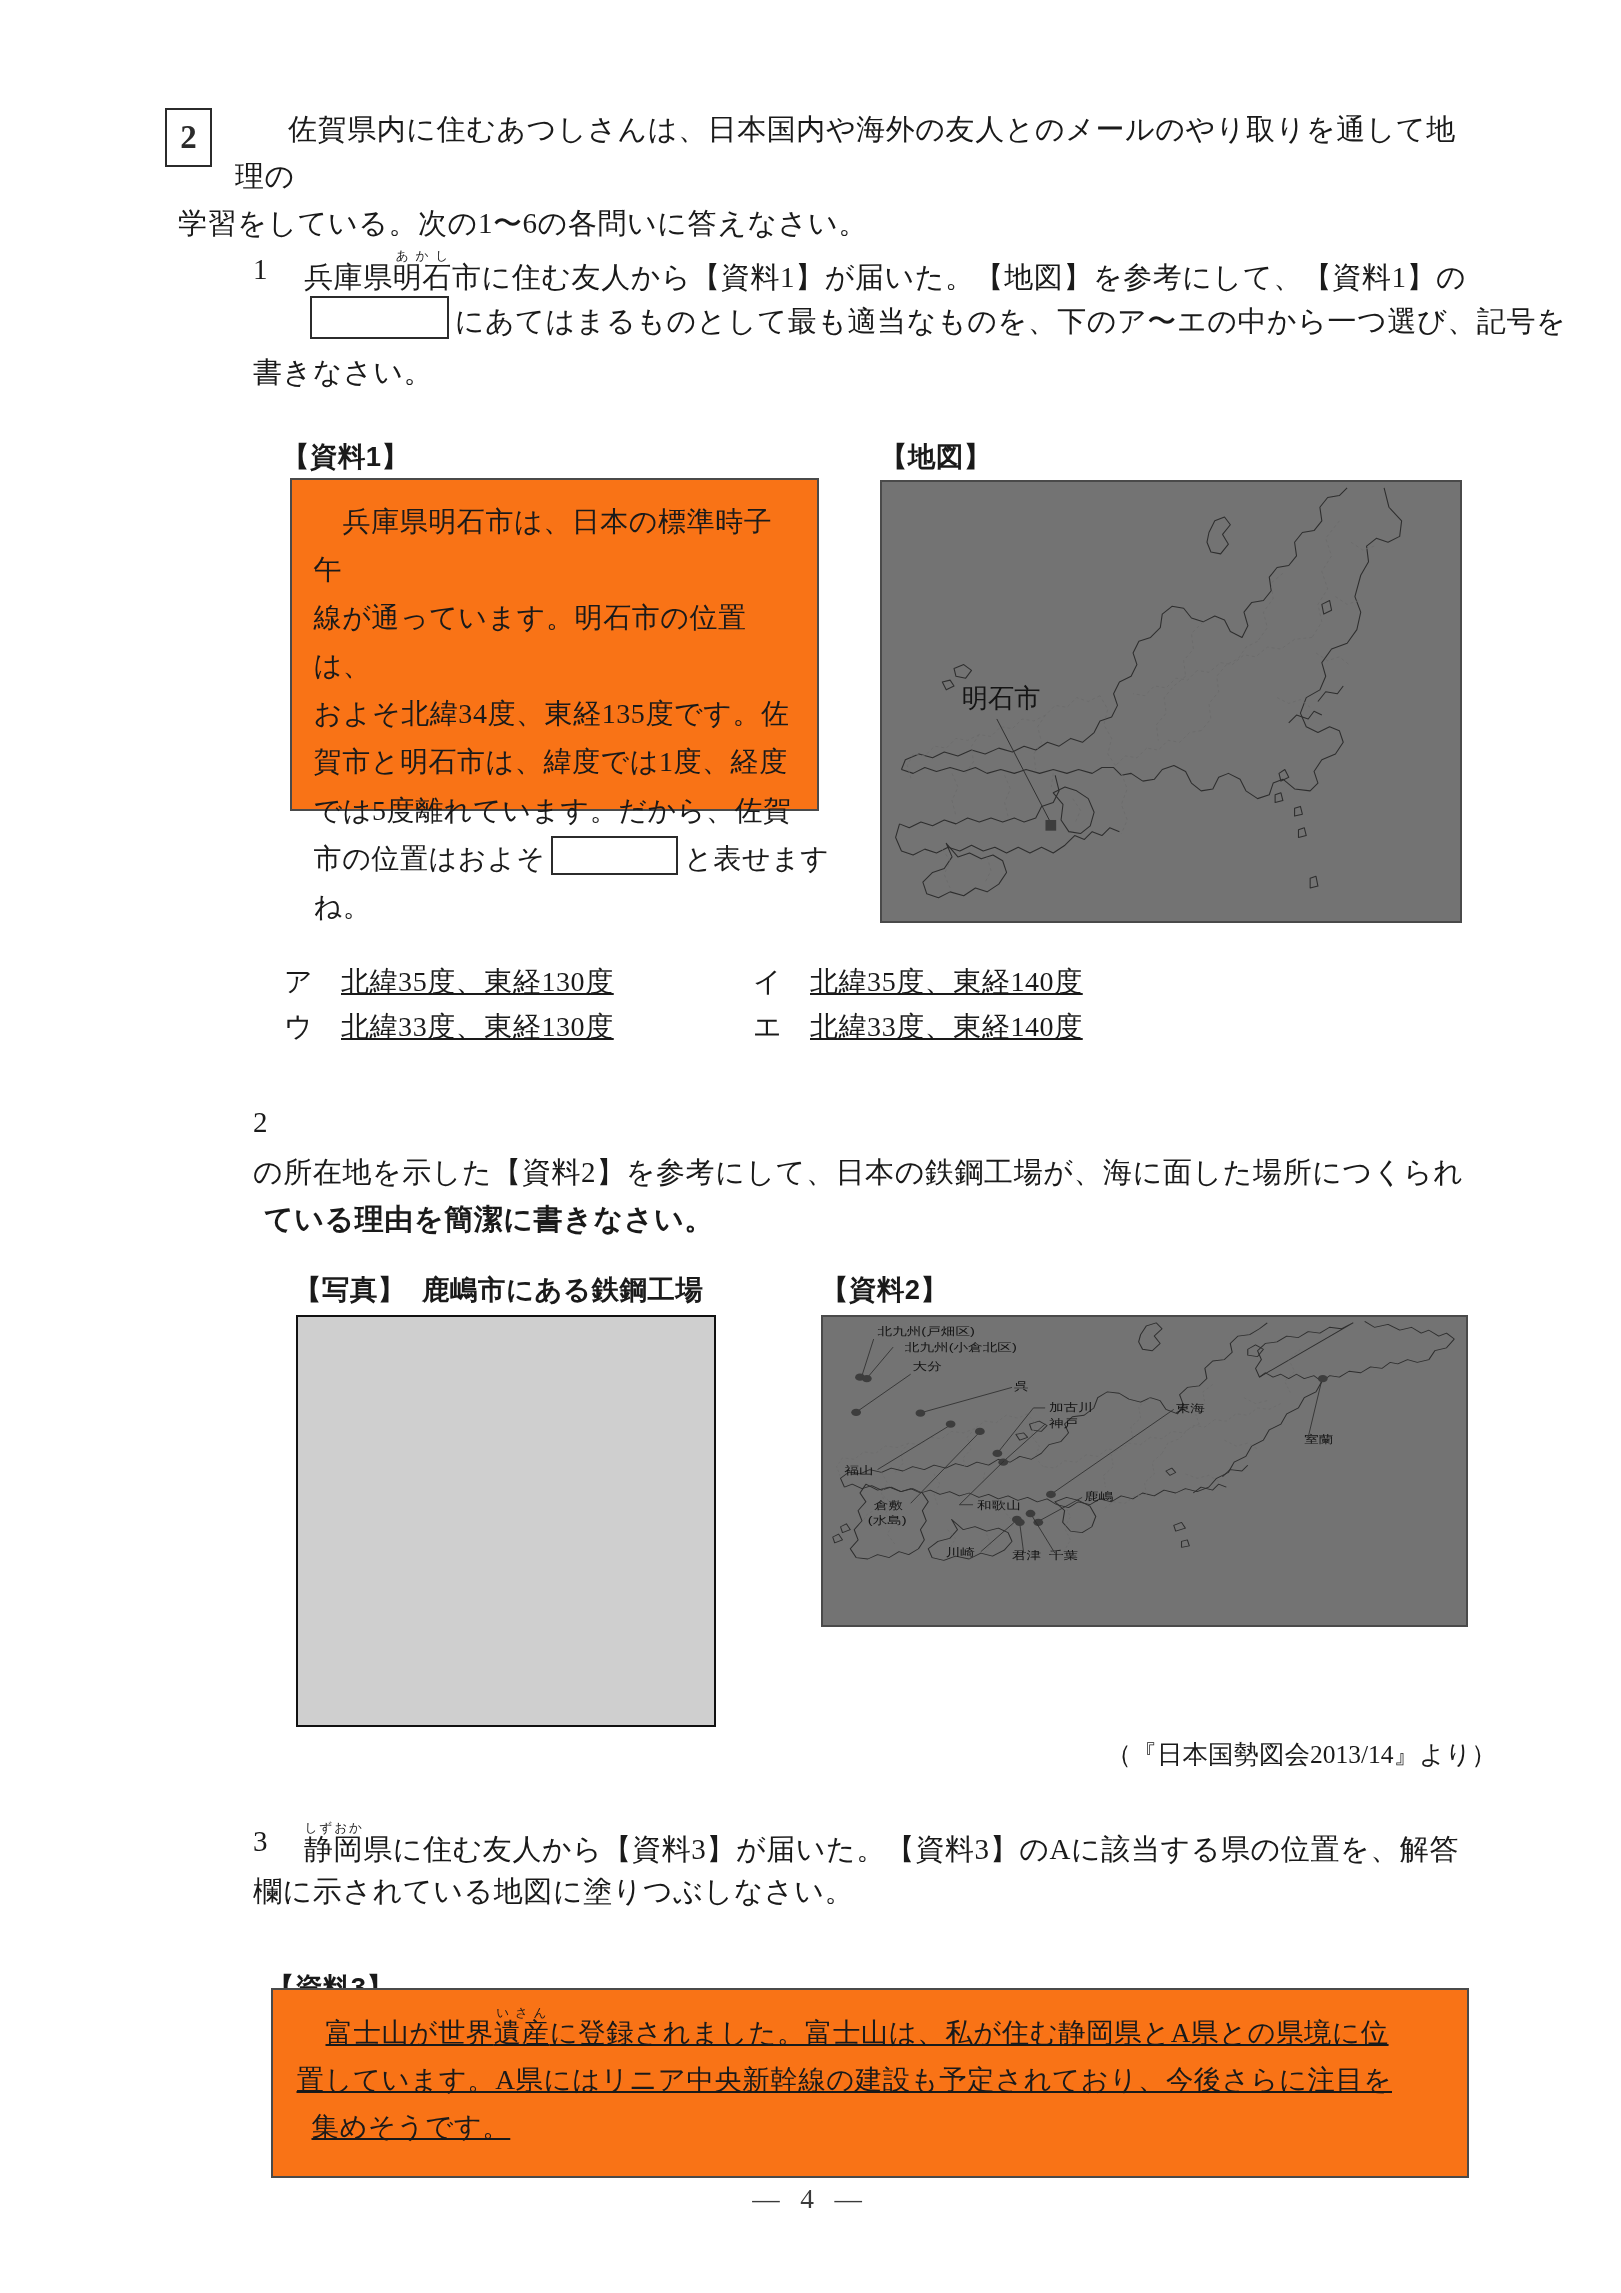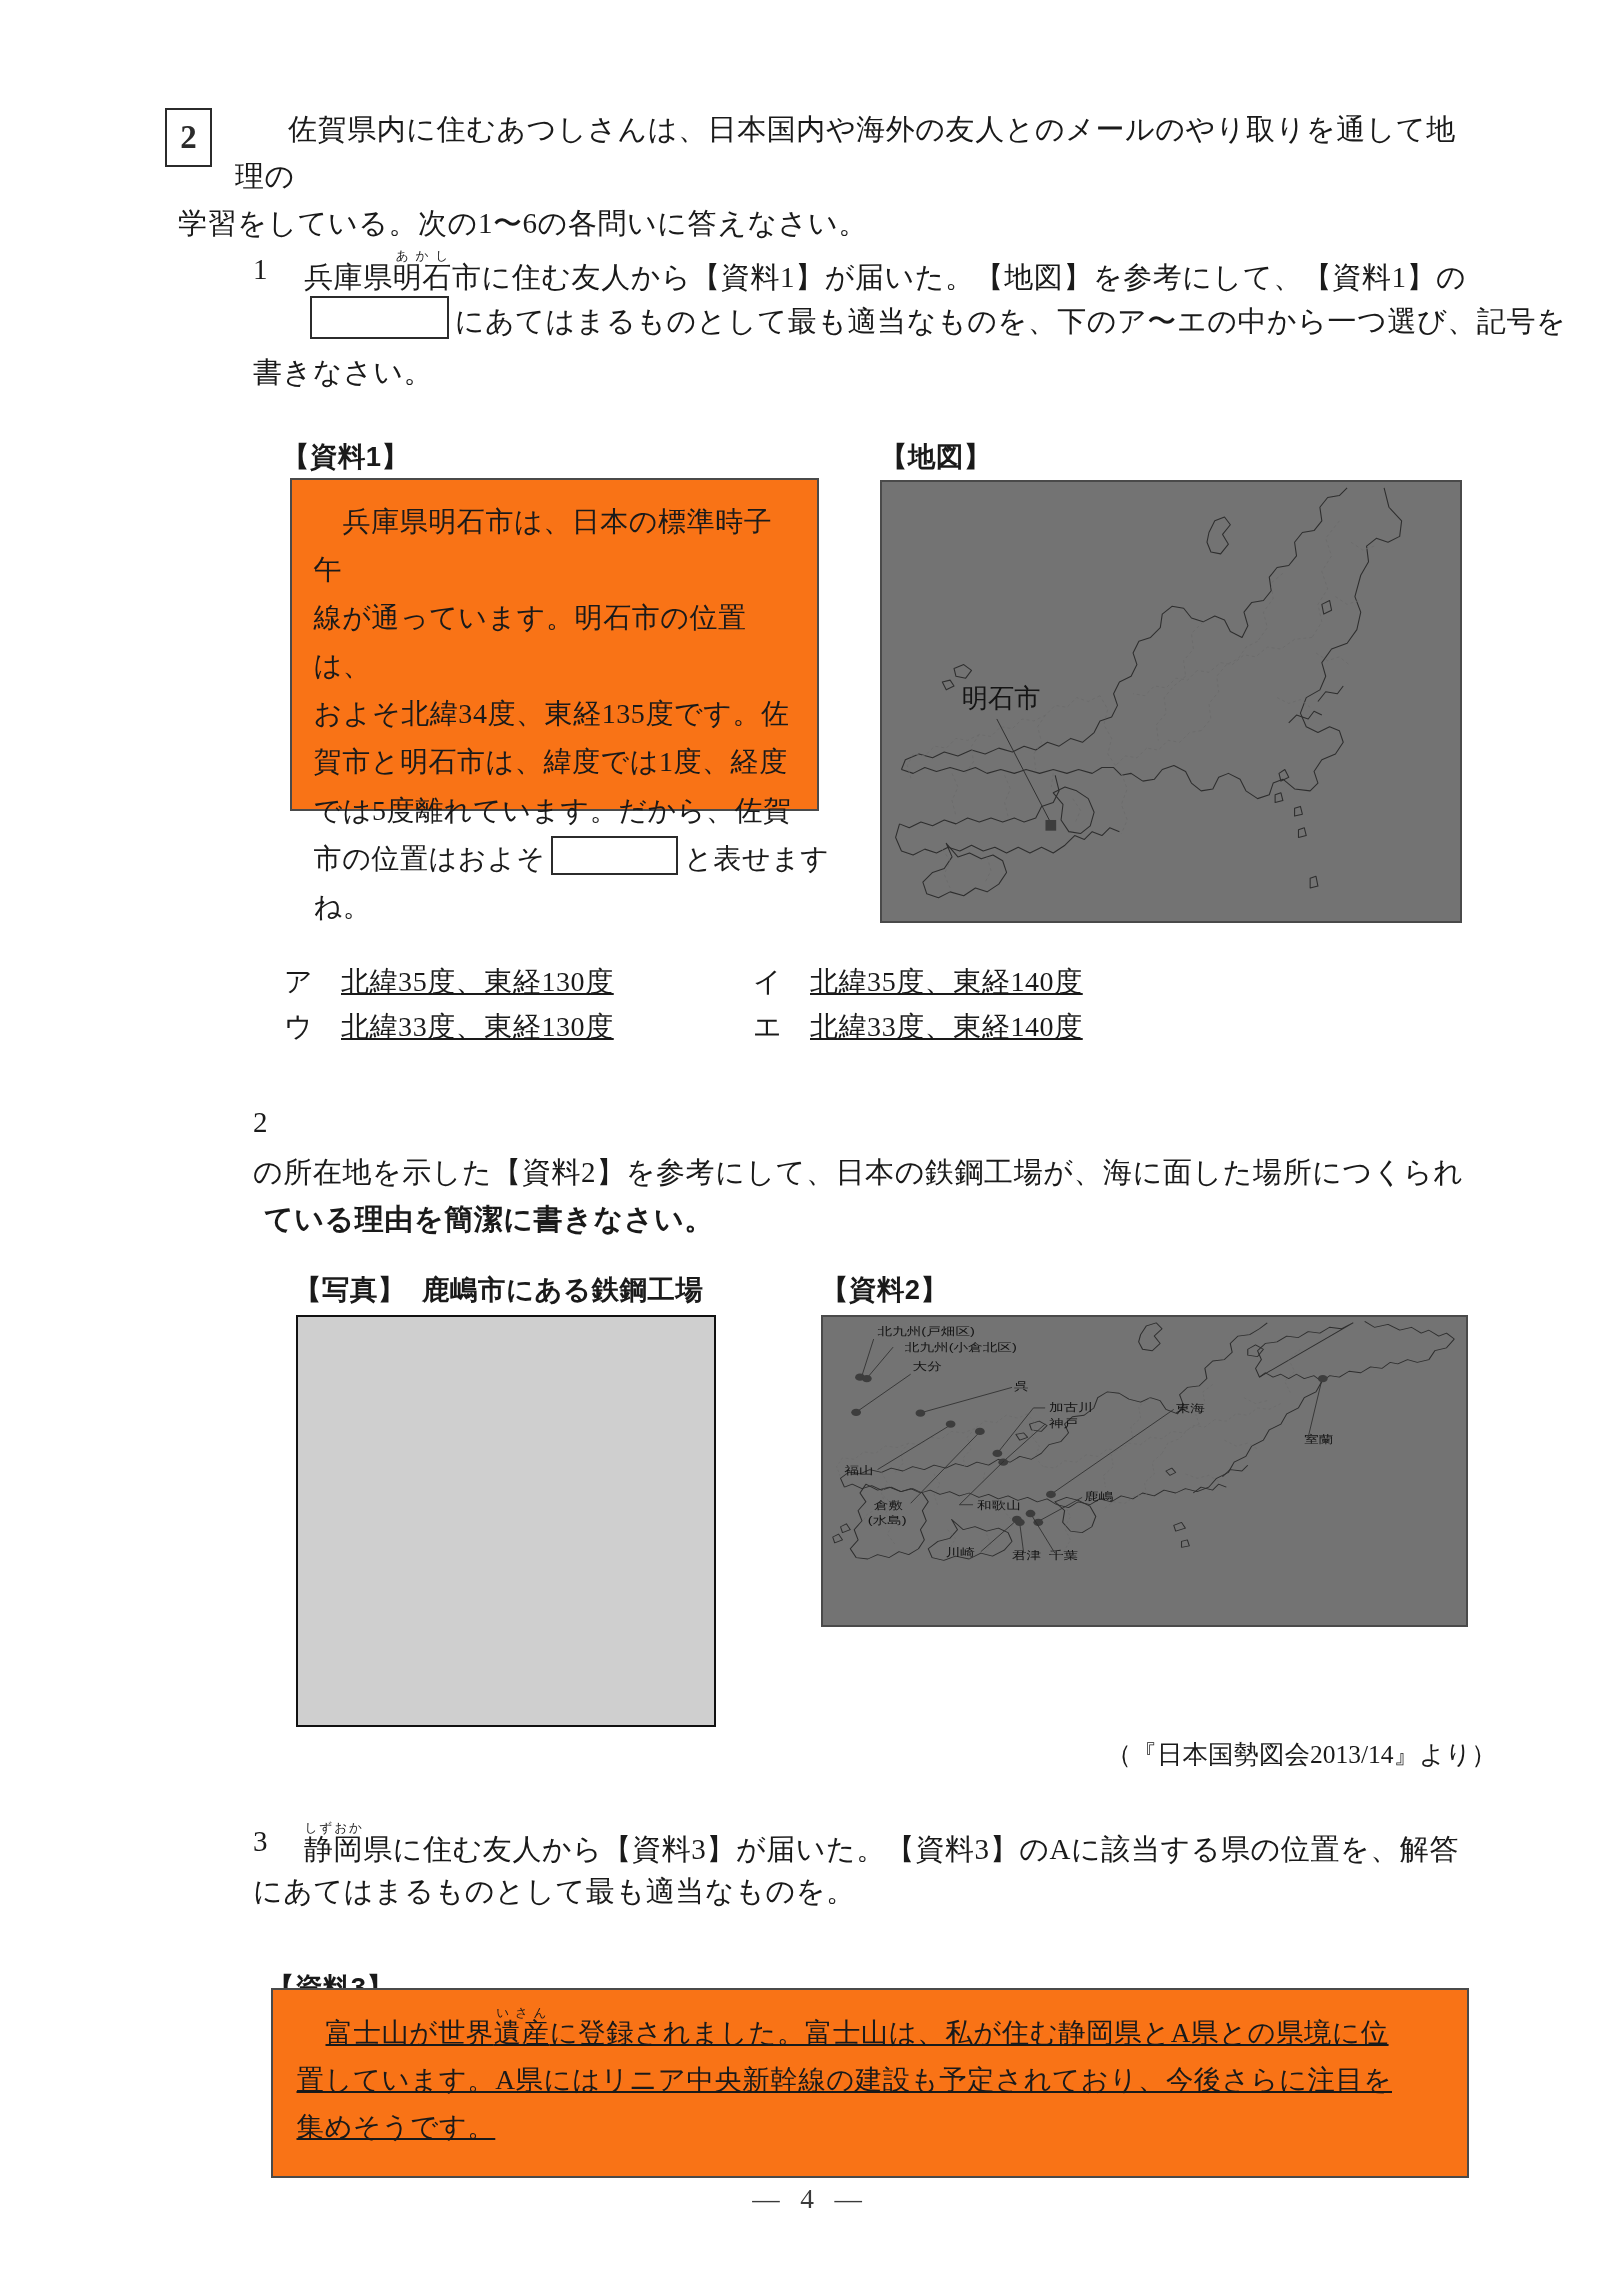--- a/index.html
+++ b/index.html
@@ -440,28 +440,28 @@
   <div class="credit" style="left:1106px; top:1737px;">（『日本国勢図会2013/14』より）</div>
 
   <div class="qlabel" style="left:253px; top:1825px;">3</div>
 
   <div class="qblock jp" style="left:304px; top:1821px; width:1186px;">
     <div style="white-space:nowrap;">
       <span></span><ruby><span>静岡</span><rt>しずおか</rt></ruby><span>県に住む友人から【資料3】が届いた。【資料3】のAに該当する県の位置を、解答</span>
     </div>
   </div>
 
-  <div class="qblock jp" style="left:253px; top:1868px; width:1225px;">にあてはまるものとして最も適当なものを。</div>
+  <div class="qblock jp" style="left:253px; top:1868px; width:1225px;">欄に示されている地図に塗りつぶしなさい。</div>
 
   <div class="res-head" style="left:267px; top:1947px;margin-top:23px;">【資料3】</div>
 
   <div class="frame" style="left:271px; top:1988px; width:1198px; height:190px;text-decoration:underline;">
     <div class="body jp" style="font-size:27.4px; padding:15.7px 23.5px;">
       <div style="text-indent:29px; white-space:nowrap;"><span>富士山が世界</span><ruby><span>遺産</span><rt>いさん</rt></ruby><span>に登録されました。富士山は、私が住む静岡県とA県との県境に位</span></div>
       <div style="white-space:nowrap;">置しています。A県にはリニア中央新幹線の建設も予定されており、今後さらに注目を</div>
-      <div style="white-space:nowrap;">集めそうです。</div>
+      <div style="white-space:nowrap;margin-left:15px;">集めそうです。</div>
     </div>
   </div>
 
   <div class="footer">— 4 —</div>
 
 </div>
 
 
 </body></html>

